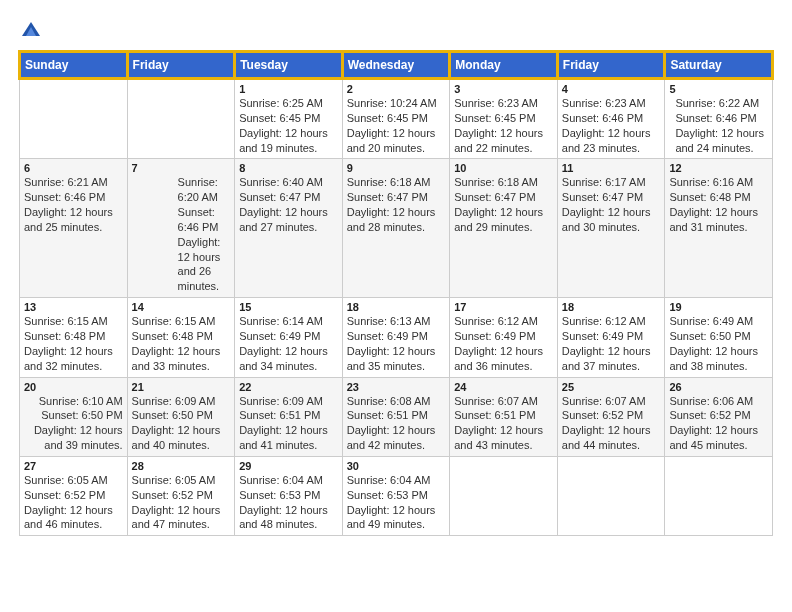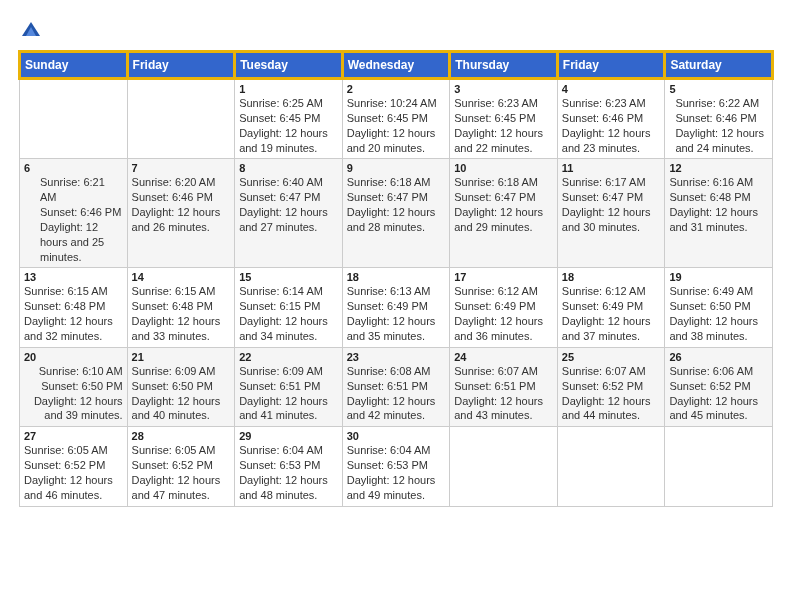--- a/index.html
+++ b/index.html
@@ -118,21 +118,21 @@
     </div>
   </div>
 
   <table class="calendar">
     <thead>
       <tr>
       <th>Sunday</th>
           <th>Friday</th>
           <th>Tuesday</th>
           <th>Wednesday</th>
-          <th>Thursday</th>
+          <th>Monday</th>
           <th>Friday</th>
           <th>Saturday</th>
         </tr>
     </thead>
     <tbody id="calendar-body">
     <tr>
           <td style="background: rgb(255, 255, 255);"></td>
           <td style="background: rgb(255, 255, 255);"></td>
           <td>
             <div class="day-number">1</div>
@@ -161,27 +161,27 @@
           <td>
             <div class="day-number">5</div>
             <div class="day-info" style="white-space: pre-line; margin-left: 6px;">Sunrise: 6:22 AM
 Sunset: 6:46 PM
 Daylight: 12 hours and 24 minutes.</div>
           </td>
         </tr>
         <tr>
           <td>
             <div class="day-number">6</div>
-            <div class="day-info" style="white-space: pre-line; margin-left: 16px;">Sunrise: 6:21 AM
+            <div class="day-info" style="white-space: pre-line;">Sunrise: 6:21 AM
 Sunset: 6:46 PM
 Daylight: 12 hours and 25 minutes.</div>
           </td>
           <td>
             <div class="day-number">7</div>
-            <div class="day-info" style="white-space: pre-line;">Sunrise: 6:20 AM
+            <div class="day-info" style="white-space: pre-line; margin-left: 46px;">Sunrise: 6:20 AM
 Sunset: 6:46 PM
 Daylight: 12 hours and 26 minutes.</div>
           </td>
           <td>
             <div class="day-number">8</div>
             <div class="day-info" style="white-space: pre-line;">Sunrise: 6:40 AM
 Sunset: 6:47 PM
 Daylight: 12 hours and 27 minutes.</div>
           </td>
           <td>
@@ -218,21 +218,21 @@
           </td>
           <td>
             <div class="day-number">14</div>
             <div class="day-info" style="white-space: pre-line;">Sunrise: 6:15 AM
 Sunset: 6:48 PM
 Daylight: 12 hours and 33 minutes.</div>
           </td>
           <td>
             <div class="day-number">15</div>
             <div class="day-info" style="white-space: pre-line;">Sunrise: 6:14 AM
-Sunset: 6:15 PM
+Sunset: 6:49 PM
 Daylight: 12 hours and 34 minutes.</div>
           </td>
           <td>
             <div class="day-number">18</div>
             <div class="day-info" style="white-space: pre-line;">Sunrise: 6:13 AM
 Sunset: 6:49 PM
 Daylight: 12 hours and 35 minutes.</div>
           </td>
           <td>
             <div class="day-number">17</div>

